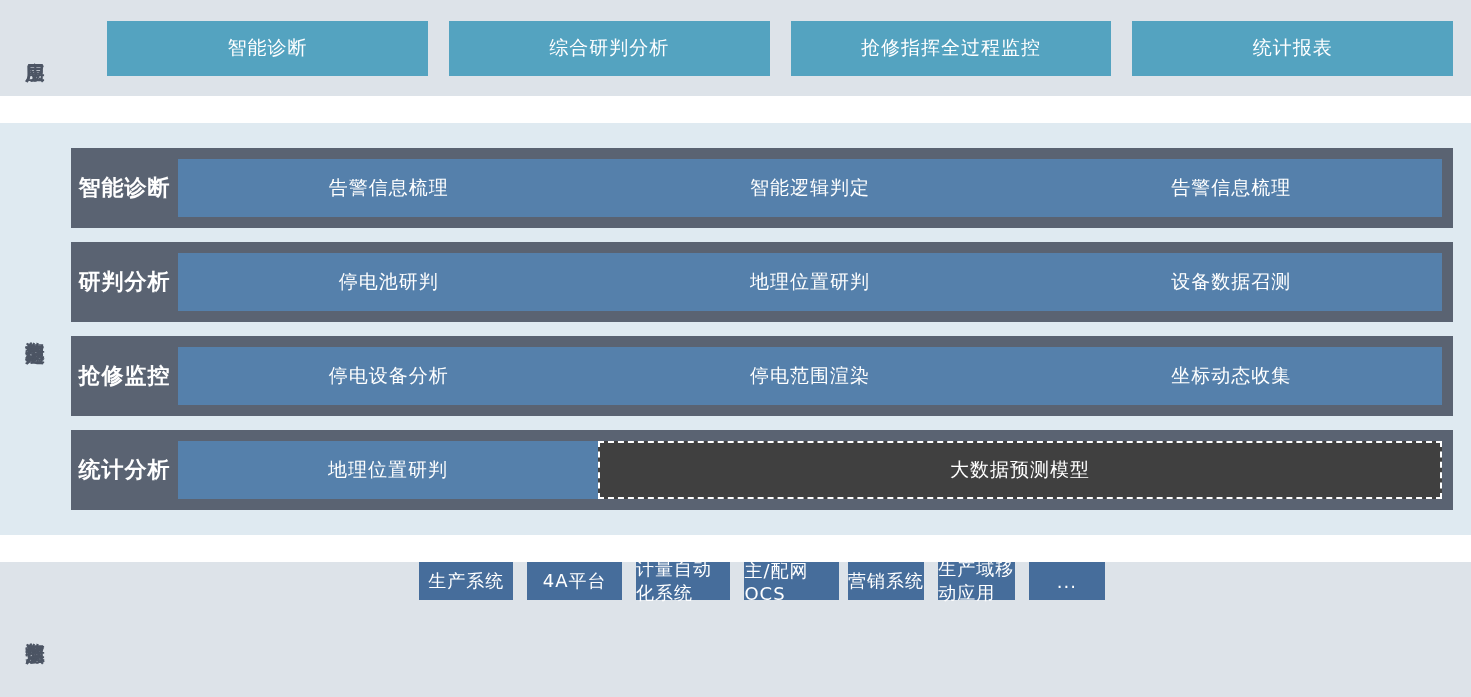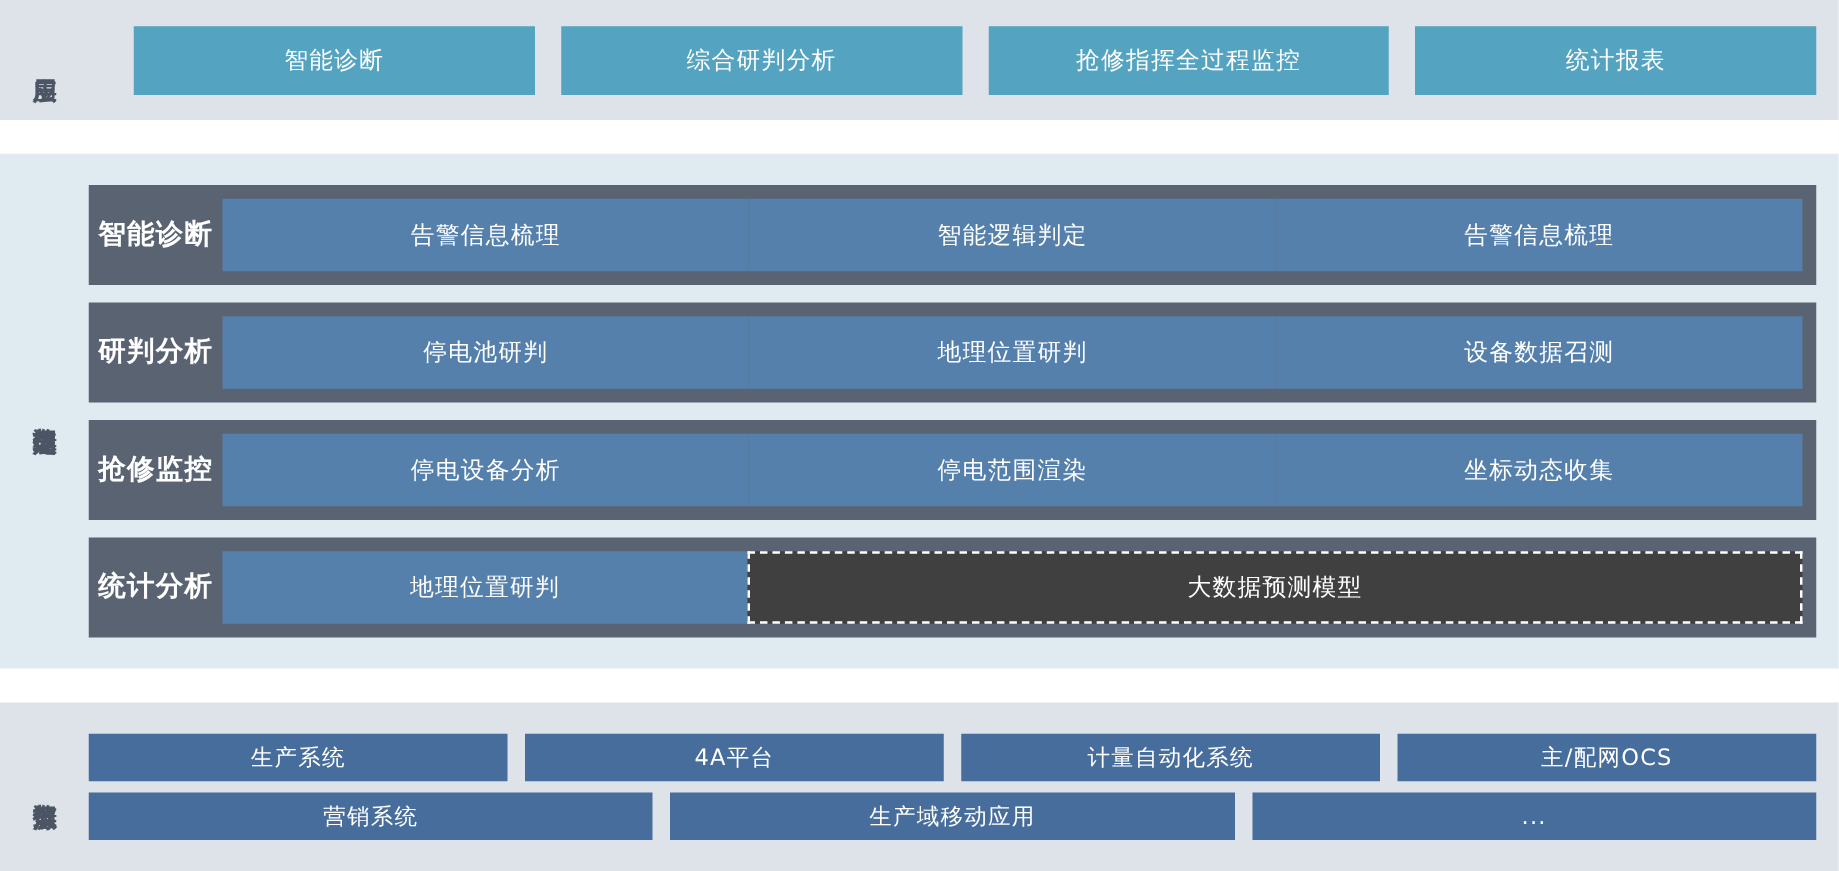--- a/index.html
+++ b/index.html
@@ -141,21 +141,21 @@
     background: #404040;
     border: 2px dashed #ffffff;
   }
 
   
   .layer-src {
     background: #dde3e9;
     height: 135px;
   }
   .layer-src .layer-body {
-    flex-direction: column;
+    flex-direction: row;
     justify-content: center;
     padding: 0 18px 0 0;
     gap: 9px;
   }
   .src-row {
     display: flex;
     gap: 14px;
     align-items: stretch;
   }
   .src-card {

